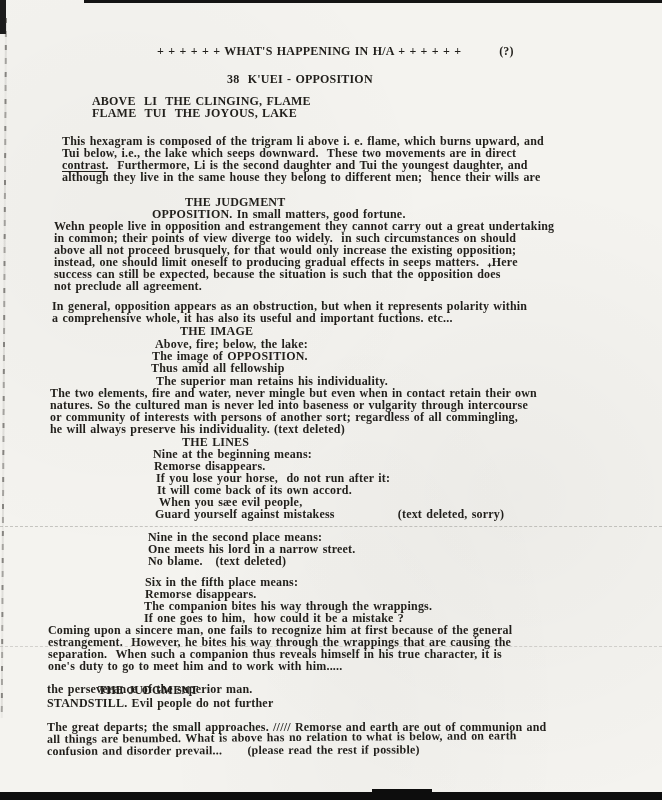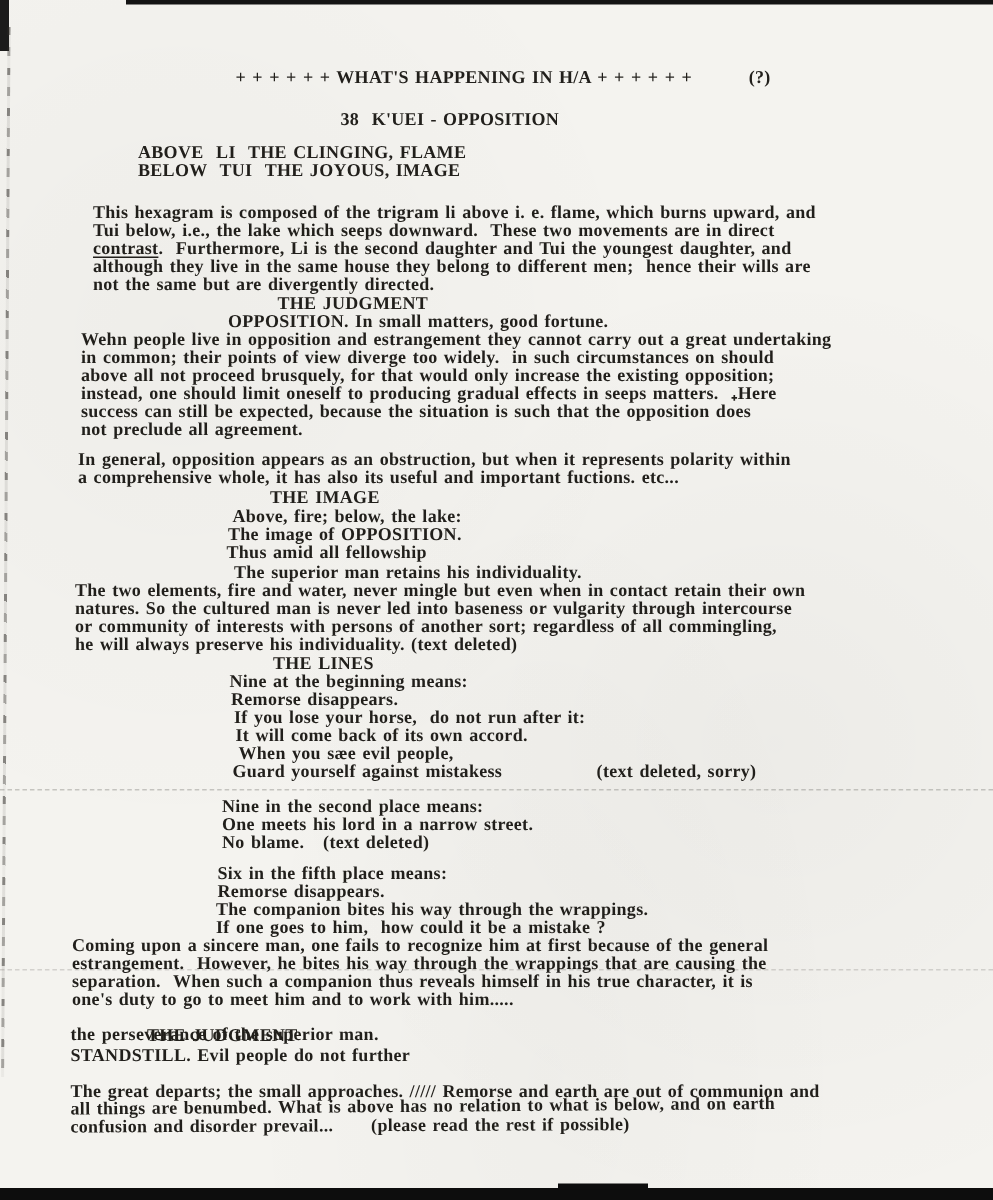--- a/index.html
+++ b/index.html
@@ -49,27 +49,26 @@
   <div class="corner-mark"></div>
   <div class="left-crease"></div>
   <div class="fold-1"></div>
   <div class="fold-2"></div>
   <div class="bottom-bar"></div>
   <div class="bottom-bar-bump"></div>
 
   <div class="ln" style="left:157px;top:45px">+ + + + + + WHAT'S HAPPENING IN H/A + + + + + +         (?)</div>
   <div class="ln" style="left:227px;top:73px">38  K'UEI - OPPOSITION</div>
   <div class="ln" style="left:92px;top:95px">ABOVE  LI  THE CLINGING, FLAME</div>
-  <div class="ln" style="left:92px;top:107px">BELOW  TUI  THE JOYOUS, IMAGE</div>
+  <div class="ln" style="left:92px;top:107px">FLAME  TUI  THE JOYOUS, LAKE</div>
 
   <div class="ln" style="left:62px;top:135px">This hexagram is composed of the trigram li above i. e. flame, which burns upward, and</div>
   <div class="ln" style="left:62px;top:147px">Tui below, i.e., the lake which seeps downward.  These two movements are in direct</div>
   <div class="ln" style="left:62px;top:159px"><span class="u">contrast</span><span>.  Furthermore, Li is the second daughter and Tui the youngest daughter, and</span></div>
   <div class="ln" style="left:62px;top:171px">although they live in the same house they belong to different men;  hence their wills are</div>
-  <div class="ln" style="left:62px;top:183px">not the same but are divergently directed.</div>
 
   <div class="ln" style="left:185px;top:196px">THE JUDGMENT</div>
   <div class="ln" style="left:152px;top:208px">OPPOSITION. In small matters, good fortune.</div>
   <div class="ln" style="left:54px;top:220px">Wehn people live in opposition and estrangement they cannot carry out a great undertaking</div>
   <div class="ln" style="left:54px;top:232px">in common; their points of view diverge too widely.  in such circumstances on should</div>
   <div class="ln" style="left:54px;top:244px">above all not proceed brusquely, for that would only increase the existing opposition;</div>
   <div class="ln" style="left:54px;top:256px">instead, one should limit oneself to producing gradual effects in seeps matters.  ₊Here</div>
   <div class="ln" style="left:54px;top:268px">success can still be expected, because the situation is such that the opposition does</div>
   <div class="ln" style="left:54px;top:280px">not preclude all agreement.</div>
 

